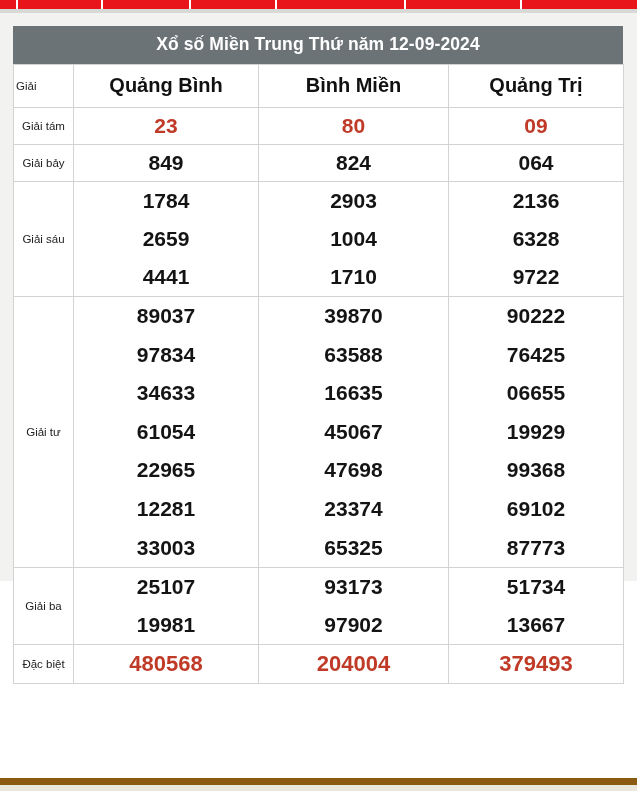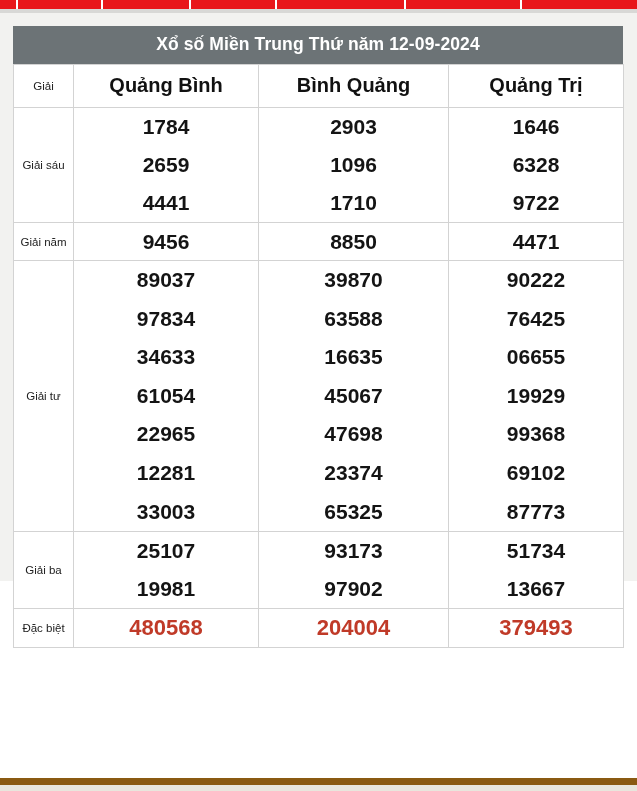--- a/index.html
+++ b/index.html
@@ -101,21 +101,21 @@
   td.label {
     font-size: 11.5px;
     color: #222222;
     text-align: center;
     padding: 6px 2px;
     font-weight: normal;
   }
   td.head-label {
     font-size: 11.5px;
     color: #222222;
-    text-align: center;
+    text-align: left;
     padding: 10px 2px;
     border-radius: 18px;
   }
   td.province {
     font-size: 20px;
     font-weight: bold;
     color: #111111;
     text-align: center;
     padding: 9px 2px 10px 2px;
   }
@@ -169,51 +169,63 @@
       <colgroup>
         <col class="c-label">
         <col class="c-prov">
         <col class="c-prov2">
         <col class="c-prov3">
       </colgroup>
       <tbody id="table-body">
           <tr>
             <td class="head-label">Giải</td>
             <td class="province">Quảng Bình</td>
-            <td class="province">Bình Quảng</td>
+            <td class="province">Bình Miền</td>
             <td class="province">Quảng Trị</td>
+          </tr>
+          <tr class="r-tam">
+            <td class="label">Giải tám</td>
+            <td class="nums">
+              <div class="num special">23</div>
+            </td>
+            <td class="nums">
+              <div class="num special">80</div>
+            </td>
+            <td class="nums">
+              <div class="num special">09</div>
+            </td>
+          </tr>
+          <tr class="r-bay">
+            <td class="label">Giải bảy</td>
+            <td class="nums">
+              <div class="num">849</div>
+            </td>
+            <td class="nums">
+              <div class="num">824</div>
+            </td>
+            <td class="nums">
+              <div class="num">064</div>
+            </td>
           </tr>
           <tr class="r-sau">
             <td class="label">Giải sáu</td>
             <td class="nums">
               <div class="num">1784</div>
               <div class="num">2659</div>
               <div class="num">4441</div>
             </td>
             <td class="nums">
               <div class="num">2903</div>
-              <div class="num">1096</div>
+              <div class="num">1004</div>
               <div class="num">1710</div>
             </td>
             <td class="nums">
-              <div class="num">1646</div>
+              <div class="num">2136</div>
               <div class="num">6328</div>
               <div class="num">9722</div>
-            </td>
-          </tr>
-          <tr class="r-nam">
-            <td class="label">Giải năm</td>
-            <td class="nums">
-              <div class="num">9456</div>
-            </td>
-            <td class="nums">
-              <div class="num">8850</div>
-            </td>
-            <td class="nums">
-              <div class="num">4471</div>
             </td>
           </tr>
           <tr class="r-tu">
             <td class="label">Giải tư</td>
             <td class="nums">
               <div class="num">89037</div>
               <div class="num">97834</div>
               <div class="num">34633</div>
               <div class="num">61054</div>
               <div class="num">22965</div>

